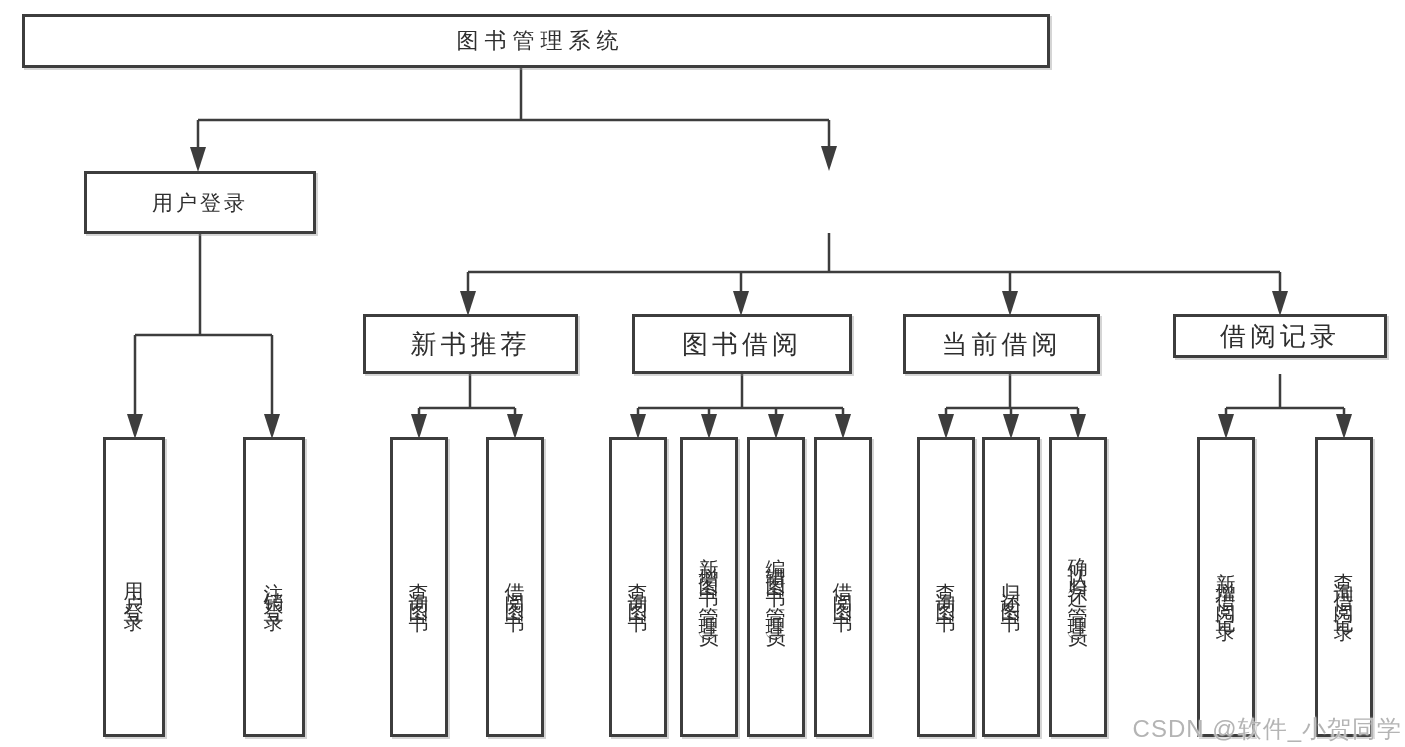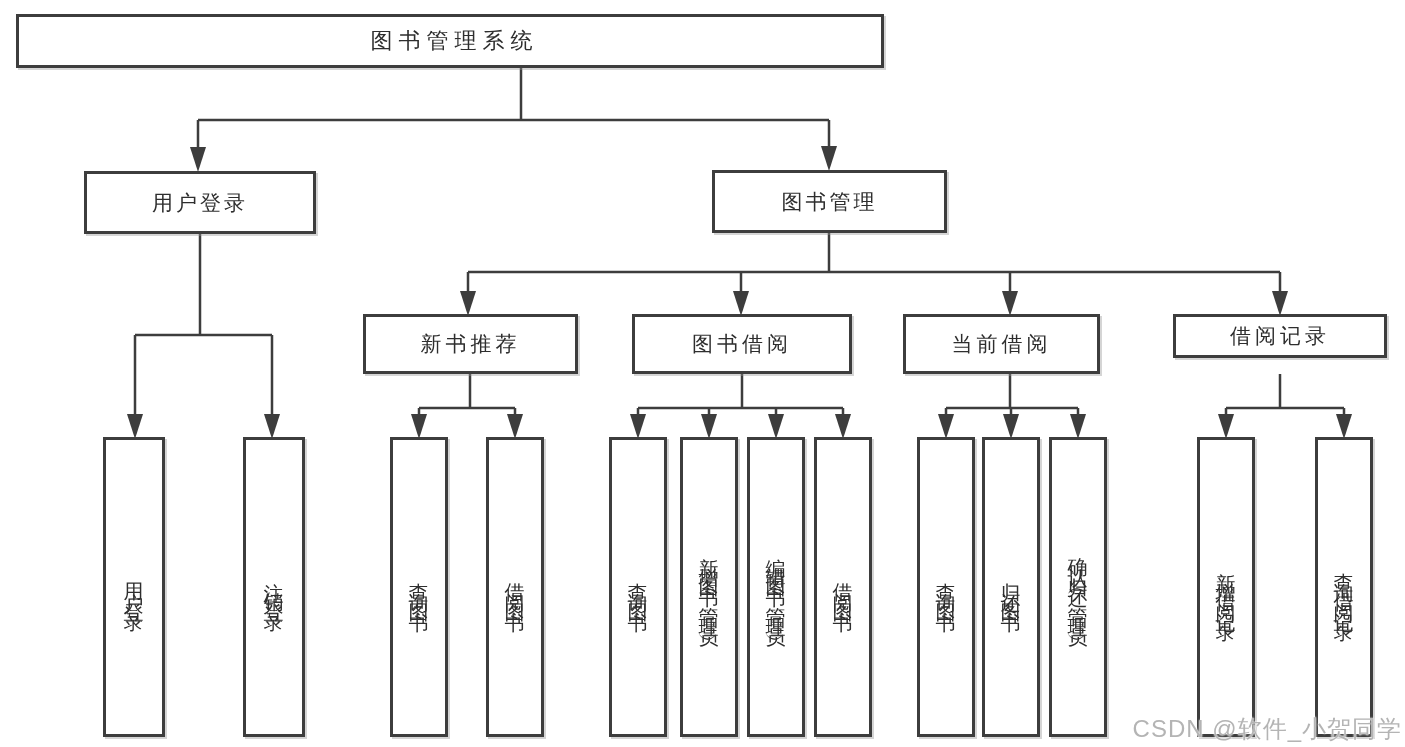--- a/index.html
+++ b/index.html
@@ -13,21 +13,21 @@
   .connectors{position:absolute;left:0;top:0;z-index:1;}
   .ln{fill:none;stroke:var(--line);stroke-width:2.5;}
   .ah{fill:var(--line);stroke:none;}
   .box{
     position:absolute;box-sizing:border-box;border:3px solid var(--line);
     background:var(--background);display:flex;align-items:center;justify-content:center;
     color:var(--text);z-index:2;box-shadow:2px 2px 0 rgba(150,150,150,.4);
   }
   .h1{font-size:22px;letter-spacing:6px;}
   .h2{font-size:21px;letter-spacing:3px;}
-  .h3{font-size:21px;letter-spacing:4px;}
+  .h3{font-size:26px;letter-spacing:4px;}
   .leaf{
     writing-mode:vertical-rl;text-orientation:mixed;
     font-size:20px;letter-spacing:10px;line-height:1;
   }
   .watermark{
     position:absolute;right:3px;bottom:2px;z-index:3;
     font-size:24px;color:var(--watermark);letter-spacing:1px;
     text-shadow:0 0 2px #fff,0 0 2px #fff;
   }
 </style>
@@ -65,24 +65,23 @@
       <use href="#ah" class="ah" transform="translate(776,439)"></use>
       <use href="#ah" class="ah" transform="translate(843,439)"></use>
       <use href="#ah" class="ah" transform="translate(946,439)"></use>
       <use href="#ah" class="ah" transform="translate(1011,439)"></use>
       <use href="#ah" class="ah" transform="translate(1078,439)"></use>
       <use href="#ah" class="ah" transform="translate(1226,439)"></use>
       <use href="#ah" class="ah" transform="translate(1344,439)"></use>
     </g>
   </svg>
 
-  <div class="box h1" style="left:16px;top:14px;width:868px;height:54px;padding-left:9px;">图书管理系统</div>
+  <div class="box h1" style="left:22px;top:14px;width:1028px;height:54px;padding-left:9px;">图书管理系统</div>
 
   <div class="box h2" style="left:84px;top:171px;width:232px;height:63px;">用户登录</div>
-  <div class="box h2" style="left:712px;top:170px;width:235px;height:63px;">图书管理</div>
 
   <div class="box h3" style="left:363px;top:314px;width:215px;height:60px;">新书推荐</div>
   <div class="box h3" style="left:632px;top:314px;width:220px;height:60px;">图书借阅</div>
   <div class="box h3" style="left:903px;top:314px;width:197px;height:60px;">当前借阅</div>
   <div class="box h3" style="left:1173px;top:314px;width:214px;height:44px;">借阅记录</div>
 
   <div class="box leaf" style="left:103px;top:437px;width:62px;height:300px;">用户登录</div>
   <div class="box leaf" style="left:243px;top:437px;width:62px;height:300px;">注销登录</div>
 
   <div class="box leaf" style="left:390px;top:437px;width:58px;height:300px;">查询图书</div>

